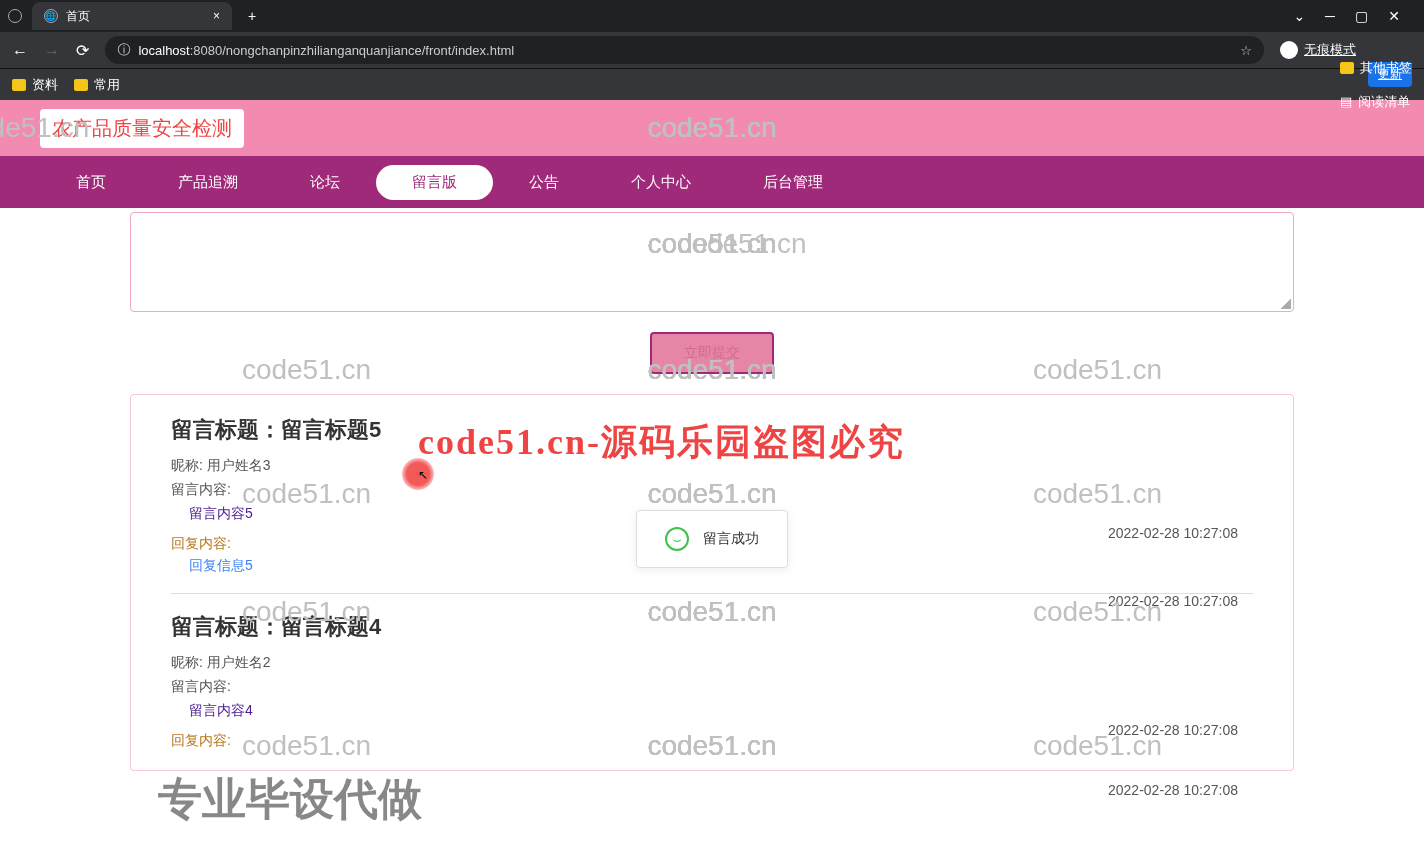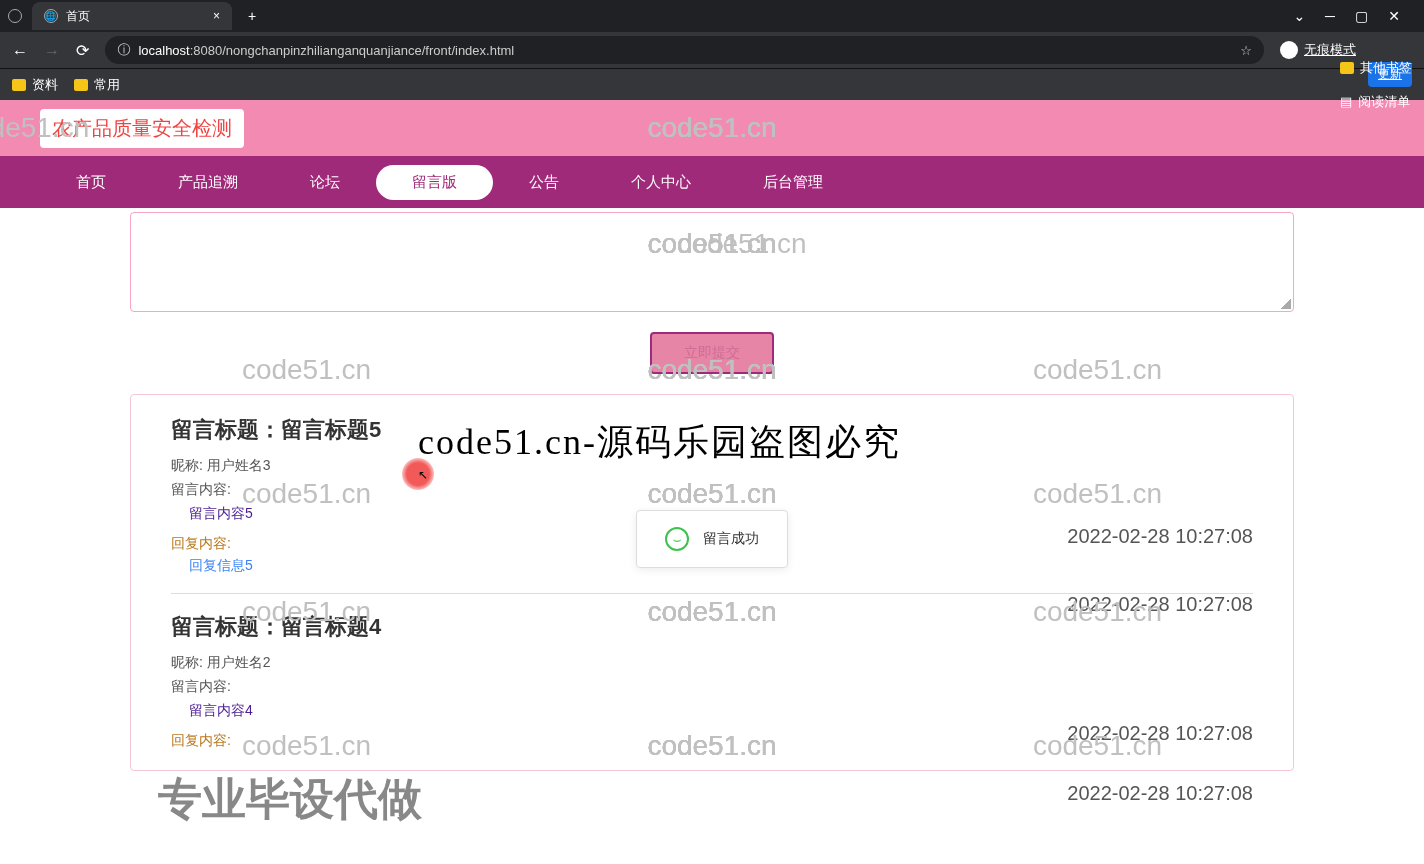--- a/index.html
+++ b/index.html
@@ -42,36 +42,36 @@
 .input-area::after { content: ""; position: absolute; right: 2px; bottom: 2px; width: 10px; height: 10px; background: linear-gradient(135deg, transparent 50%, #aaa 50%); }
 .submit-wrap { text-align: center; margin: 20px 0; }
 .submit-btn { background: #e685a5; border: 2px solid #a02a7a; padding: 10px 32px; border-radius: 4px; color: rgba(170,60,120,0.35); font-size: 14px; cursor: pointer; }
 
 .msg-list { border: 1px solid #f5c5d8; border-radius: 4px; padding: 20px 40px; margin-top: 20px; }
 .msg-item { border-bottom: 1px solid #ddd; padding-bottom: 18px; margin-bottom: 18px; position: relative; }
 .msg-item:last-child { border-bottom: none; margin-bottom: 0; padding-bottom: 0; }
 .msg-title { font-size: 22px; font-weight: bold; color: #333; margin-bottom: 12px; }
 .msg-line { font-size: 14px; color: #555; margin-bottom: 6px; }
 .msg-content-text { font-size: 14px; color: #4c1d95; padding-left: 18px; margin-bottom: 8px; }
-.msg-time { position: absolute; right: 0; font-size: 20px; color: #555; }
+.msg-time { position: absolute; right: 15px; font-size: 14px; color: #555; }
 .reply-label { color: #b8761a; font-size: 14px; margin-top: 12px; }
 .reply-text { color: #3b82f6; font-size: 14px; padding-left: 18px; margin-top: 4px; }
 
 
 .toast { position: absolute; left: 50%; top: 510px; transform: translateX(-50%); background: #fff; border: 1px solid #ddd; border-radius: 4px; padding: 16px 28px; display: flex; align-items: center; gap: 14px; box-shadow: 0 2px 8px rgba(0,0,0,0.08); font-size: 14px; color: #333; z-index: 10; }
 .toast-icon { width: 24px; height: 24px; border: 2px solid #3ec24d; border-radius: 50%; display: flex; align-items: center; justify-content: center; color: #3ec24d; font-size: 14px; }
 
 
 .cursor-dot { position: absolute; left: 402px; top: 458px; width: 32px; height: 32px; background: radial-gradient(circle, #f25a5a 0%, #f25a5a 50%, rgba(242,90,90,0.4) 70%, transparent 100%); border-radius: 50%; z-index: 20; }
 .cursor-arrow { position: absolute; left: 418px; top: 468px; font-size: 12px; color: #000; z-index: 21; }
 
 
 .watermark { position: absolute; color: #c0c0c0; font-size: 28px; pointer-events: none; user-select: none; font-family: Arial; }
 .wm-row { position: absolute; left: 0; right: 0; display: flex; justify-content: space-around; padding: 0 1px; }
-.big-wm { position: absolute; left: 418px; top: 418px; color: #000000; font-size: 36px; font-weight: normal; z-index: 15; font-family: "SimSun", serif; letter-spacing: 2px; }
+.big-wm { position: absolute; left: 418px; top: 418px; color: #ef4444; font-size: 36px; font-weight: bold; z-index: 15; font-family: "SimSun", serif; letter-spacing: 2px; }
 .big-wm2 { position: absolute; left: 158px; top: 770px; color: #888; font-size: 44px; font-weight: bold; z-index: 15; font-family: "SimHei", sans-serif; }
 </style>
 </head>
 <body>
 
 <div class="browser-chrome">
   <div class="tab-bar">
     <span style="width:14px;height:14px;border:1px solid #aaa;border-radius:50%;margin-right:10px;"></span>
     <div class="tab">
       <span class="tab-icon">🌐</span>

